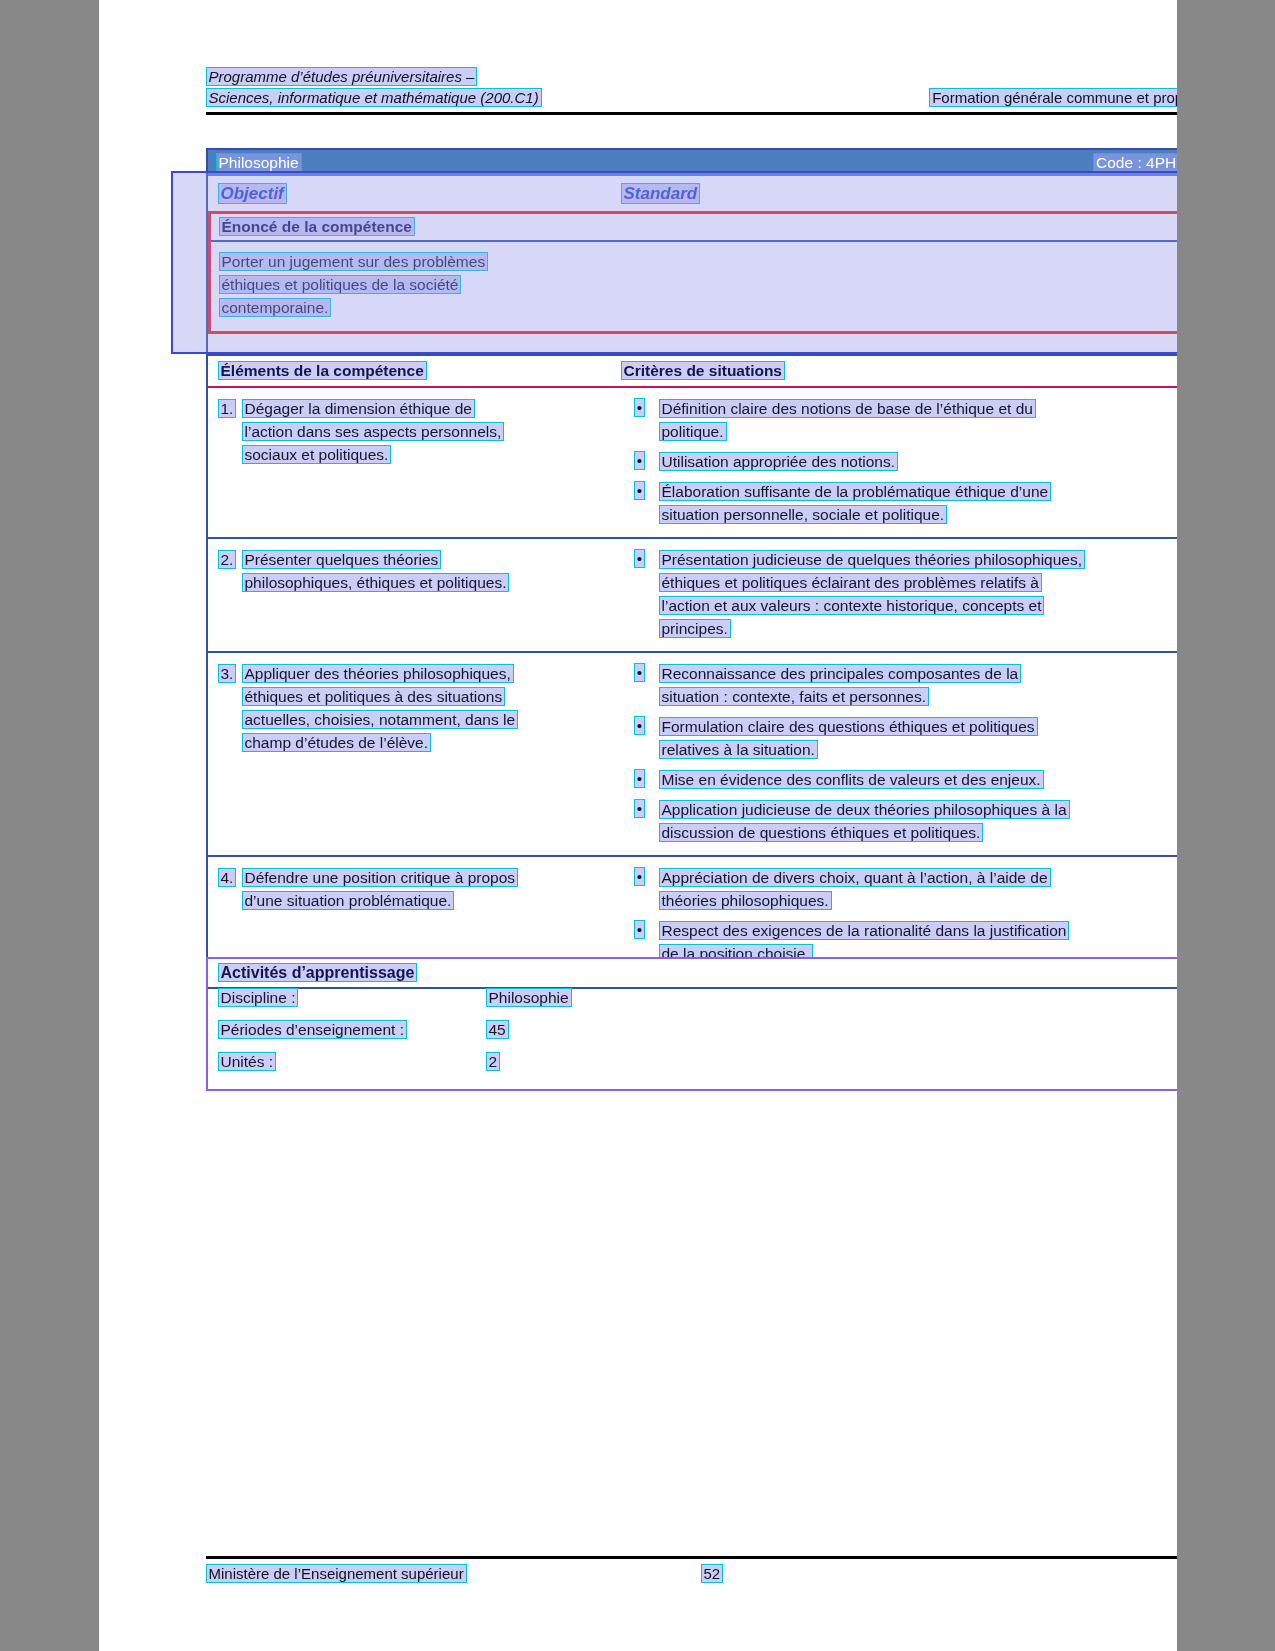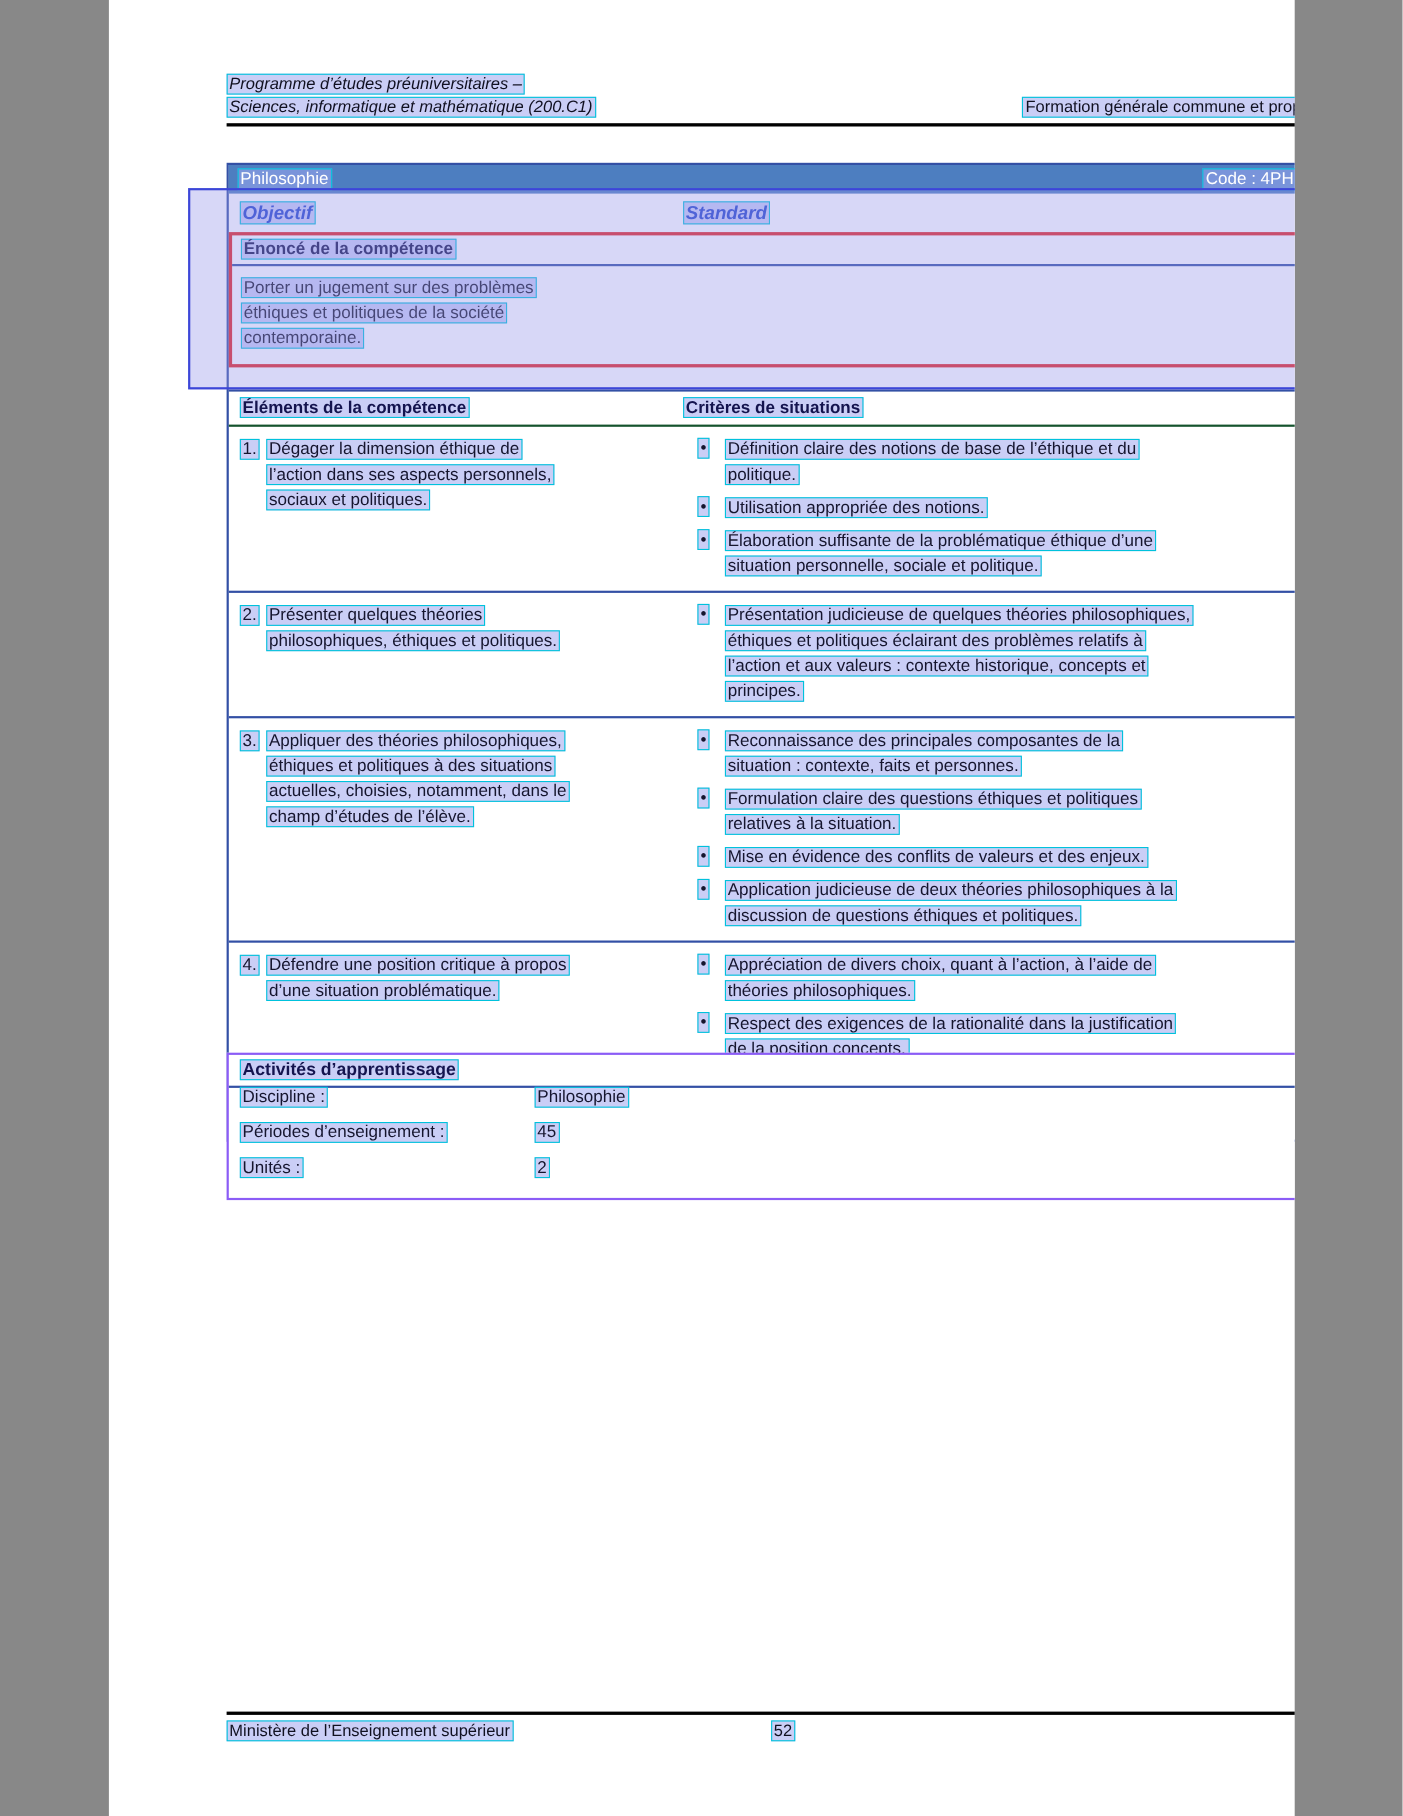--- a/index.html
+++ b/index.html
@@ -36,21 +36,21 @@
   }
   .obj-std-row { display:flex; padding:8px 0 5px; }
   .obj-cell { width:413px; padding-left:10px; }
   .std-cell { flex:1; }
   .objstd { color:#2545cc; font-weight:bold; font-style:italic; font-size:17px; }
 
   .enonce-box { border:3px solid #e62222; margin:2px 0 20px; }
   .enonce-header { padding:4px 8px; border-bottom:2px solid #3350a5; font-weight:bold; color:#14144e; font-size:16px; }
   .enonce-body { padding:8px 8px 12px; line-height:23px; }
 
-  .comp-header-row { display:flex; border-top:2px solid #3350a5; border-bottom:2px solid #14532d; padding:6px 0; }
+  .comp-header-row { display:flex; border-top:2px solid #3350a5; border-bottom:2px solid #be185d; padding:6px 0; }
   .chr-col1 { width:413px; padding-left:10px; }
   .chr-col2 { flex:1; }
   .col-head { font-weight:bold; color:#14144e; font-size:15.5px; }
 
   .comp-row { display:flex; padding:9px 0 11px; border-bottom:2px solid #3350a5; }
   .comp-row.last { border-bottom:none; }
   .row-left { width:413px; display:flex; align-items:flex-start; }
   .row-num { width:34px; padding-left:10px; flex-shrink:0; line-height:23px; }
   .el-lines { line-height:23px; }
   .el-lines > div, .cr-lines > div { white-space:nowrap; }
@@ -234,21 +234,21 @@
           <span class="cr-bullet"><span class="hl">•</span></span>
           <div class="cr-lines">
             <div><span class="hl">Appréciation de divers choix, quant à l’action, à l’aide de</span></div>
             <div><span class="hl">théories philosophiques.</span></div>
           </div>
         </div>
         <div class="criterion">
           <span class="cr-bullet"><span class="hl">•</span></span>
           <div class="cr-lines">
             <div><span class="hl">Respect des exigences de la rationalité dans la justification</span></div>
-            <div><span class="hl">de la position concepts.</span></div>
+            <div><span class="hl">de la position choisie.</span></div>
           </div>
         </div>
         <div class="criterion">
           <span class="cr-bullet"><span class="hl">•</span></span>
           <div class="cr-lines">
             <div><span class="hl">Rédaction d’une dissertation d’au moins 900 mots.</span></div>
           </div>
         </div>
         <div class="criterion last">
           <span class="cr-bullet"><span class="hl">•</span></span>

